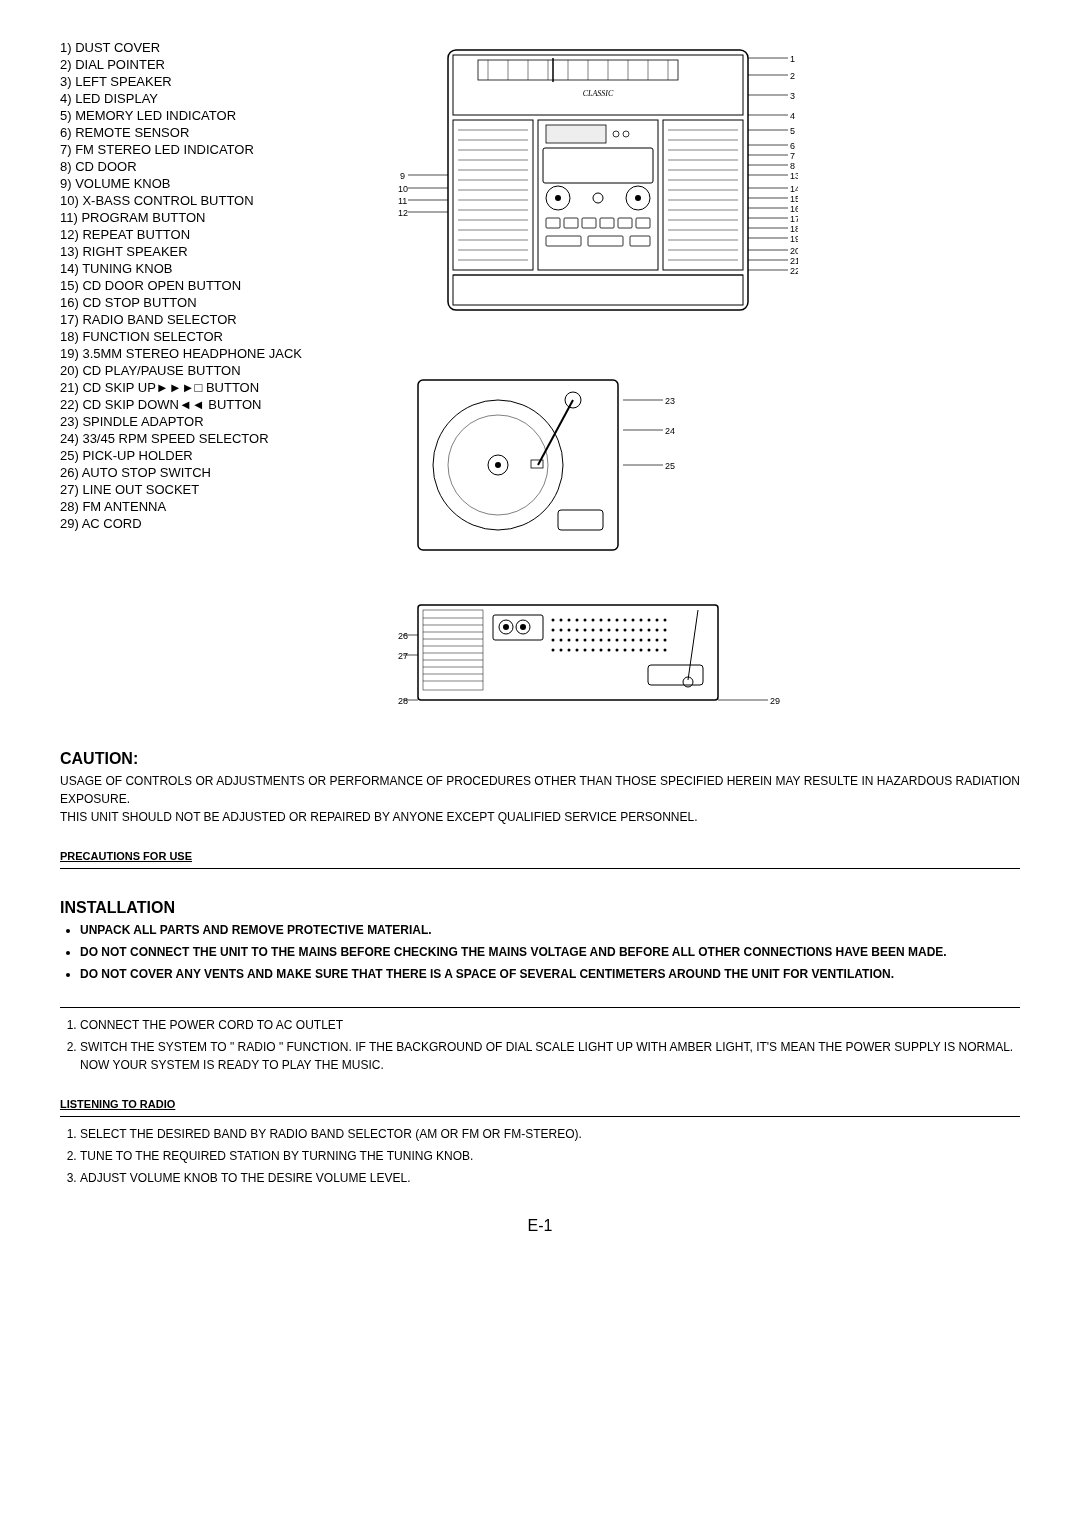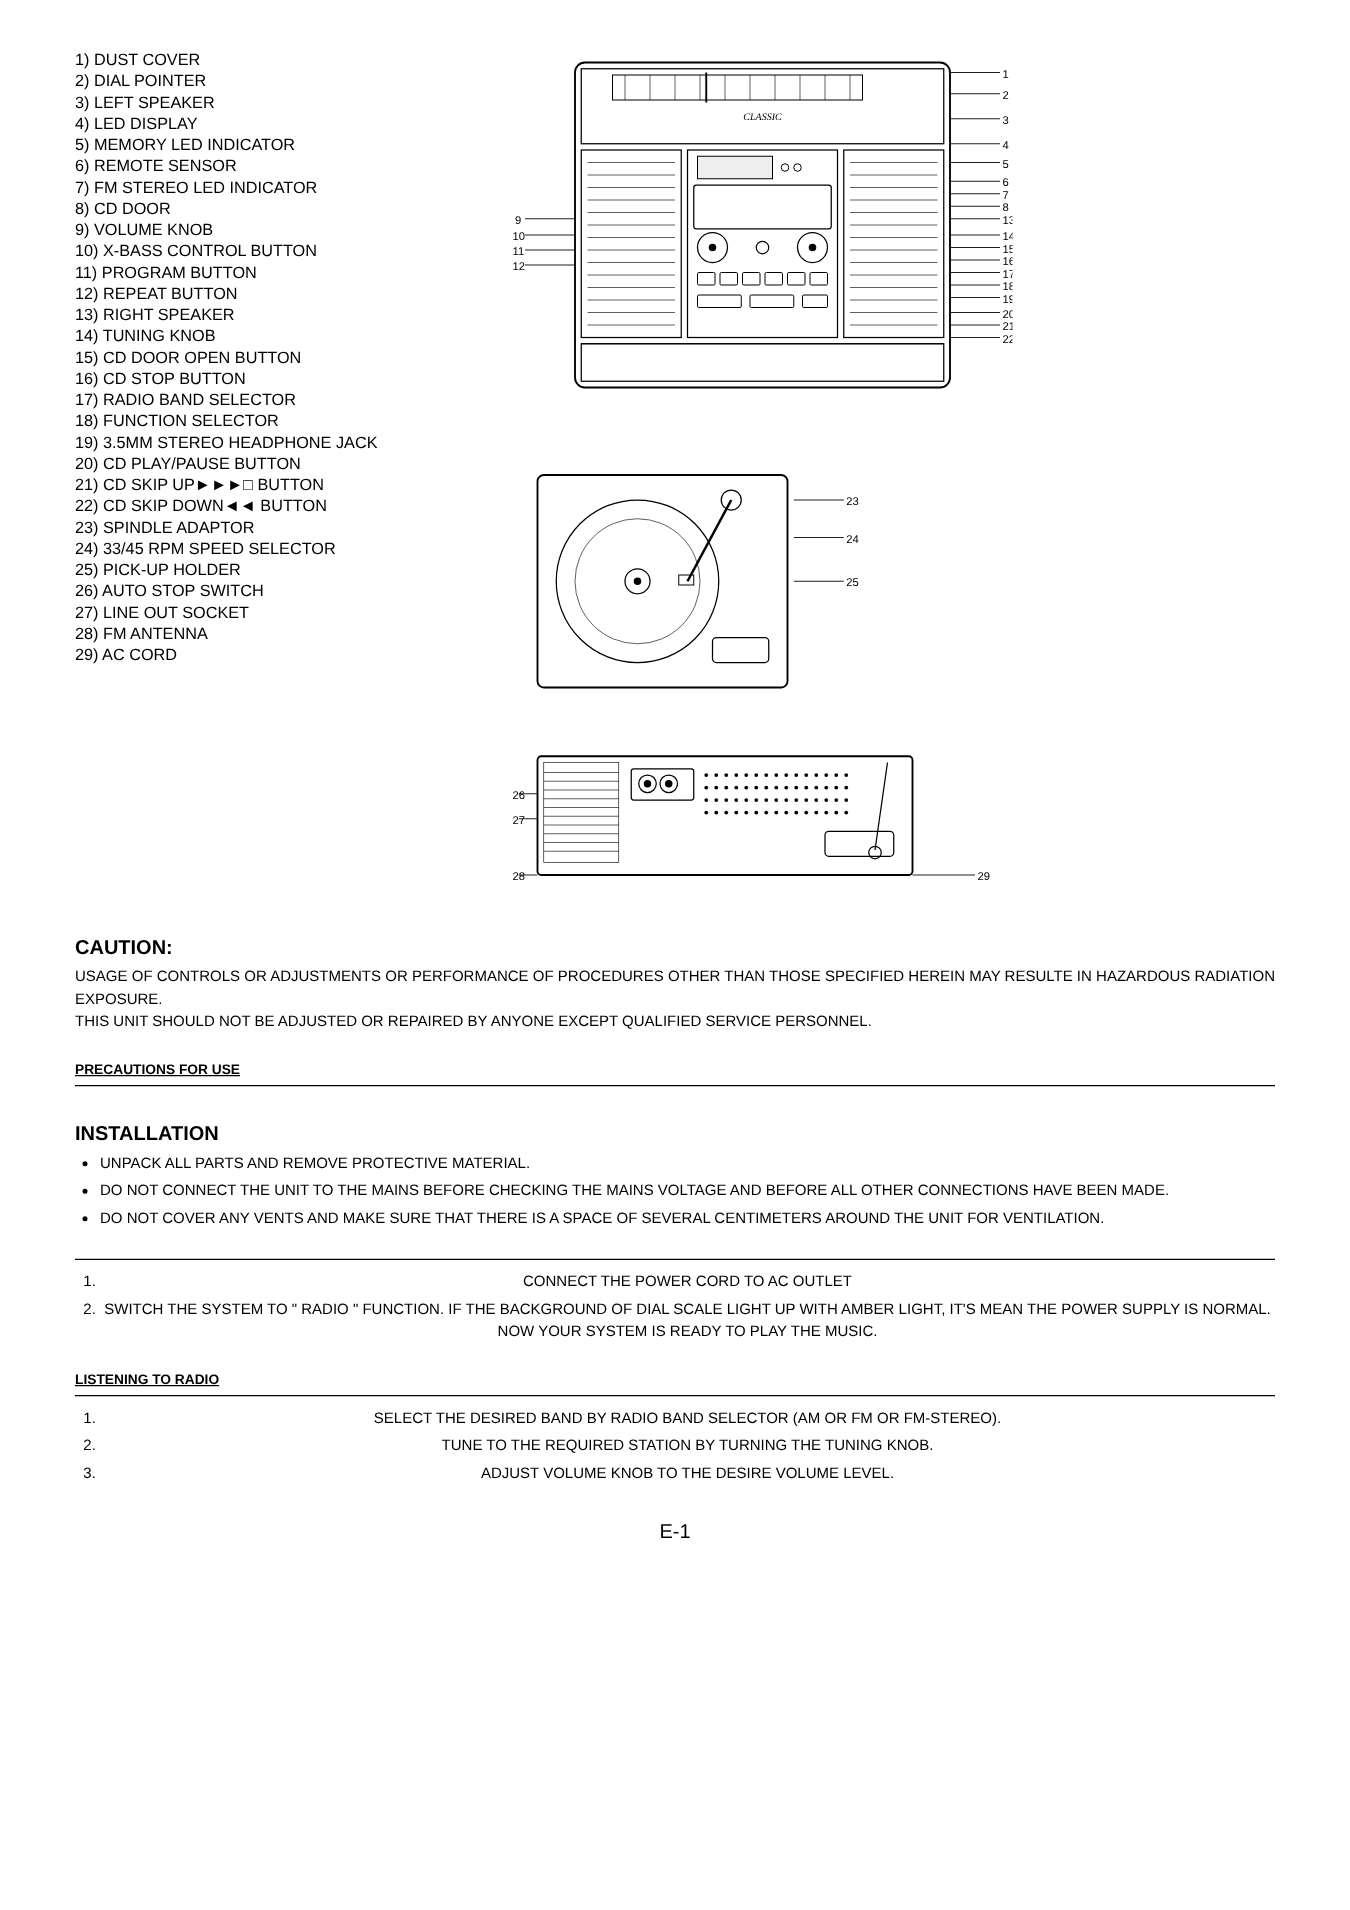--- a/index.html
+++ b/index.html
@@ -26,21 +26,21 @@
     }
     h4 {
       font-size: 16px;
       font-weight: bold;
       margin-bottom: 4px;
       margin-top: 30px;
     }
     .section { margin-bottom: 24px; }
     .controls-layout {
       display: flex;
-      gap: 30px;
+      gap: 18px;
       margin-bottom: 20px;
       justify-content: flex-end;
     }
     .controls-list {
       flex: 0 0 auto;
       min-width: 320px;
     }
     .controls-list ol {
       list-style: none;
       padding: 0;
@@ -62,36 +62,36 @@
     }
     .caution-section p {
       font-size: 12px;
       line-height: 1.5;
       text-align: justify;
     }
     .bullet-list {
       list-style: disc;
       padding-left: 20px;
       margin-bottom: 8px;
+      font-weight: bold;
     }
     .bullet-list li {
       margin-bottom: 4px;
       font-size: 12px;
       line-height: 1.5;
     }
     .numbered-list {
       list-style: decimal;
       padding-left: 20px;
       margin-bottom: 8px;
     }
     .numbered-list li {
       margin-bottom: 4px;
       font-size: 12px;
       line-height: 1.5;
-      text-align: center;
     }
     hr.section-line {
       border: none;
       border-top: 1px solid #000;
       margin-bottom: 8px;
     }
     .page-number {
       text-align: center;
       margin-top: 30px;
       font-size: 16px;

